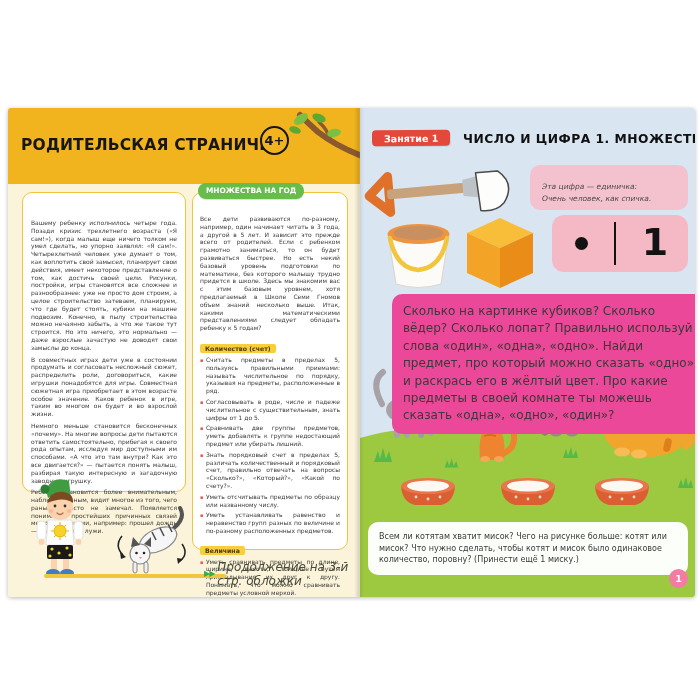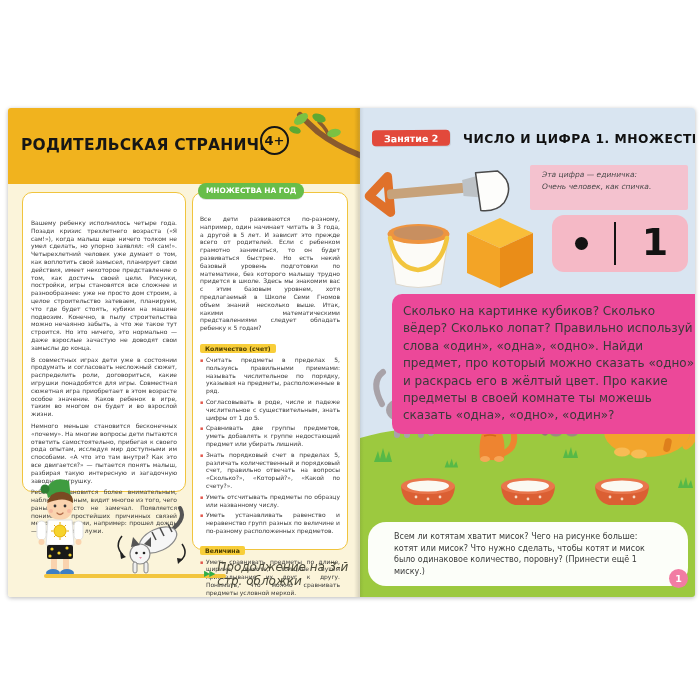--- a/index.html
+++ b/index.html
@@ -30,29 +30,29 @@
   .boy-scene{position:absolute;left:16px;top:366px;}
   .ground{position:absolute;left:36px;top:466px;width:182px;height:4px;background:#F2C53E;border-radius:2px;}
   .continue{position:absolute;left:196px;top:452px;display:flex;align-items:center;gap:3px;}
   .continue .arr{color:#2FAE4A;font-size:8px;letter-spacing:-1px;line-height:1;}
   .continue .txt{font-size:12px;font-style:italic;color:#4a4a3a;}
 
   
   .rp{position:relative;width:335px;height:100%;background:#D9E5F1;}
   .lesson-badge{position:absolute;left:12px;top:22px;background:#E2493B;color:#fff;font-size:9.5px;font-weight:bold;padding:2.5px 12px;border-radius:4px;transform:rotate(-.4deg);box-shadow:1px 1px 0 rgba(0,0,0,.08);}
   .rp-title{position:absolute;left:103px;top:24px;font-size:12.3px;font-weight:bold;letter-spacing:.5px;color:#101010;white-space:nowrap;}
-  .rhyme{position:absolute;left:170px;top:57px;width:158px;height:45px;background:#F4C2CF;border-radius:2px;box-sizing:border-box;padding:4px 12px;font-size:7.5px;font-style:italic;color:#4a4a4a;line-height:1.65;z-index:2;}
+  .rhyme{position:absolute;left:170px;top:57px;width:158px;height:45px;background:#F4C2CF;border-radius:10px;box-sizing:border-box;padding:16px 12px;font-size:7.5px;font-style:italic;color:#4a4a4a;line-height:1.65;z-index:2;}
   .obj{position:absolute;}
   .card{position:absolute;left:192px;top:107px;width:136px;height:57px;background:#F5B9C6;border-radius:12px;z-index:2;}
   .card .dot{position:absolute;left:23px;top:22px;width:13px;height:13px;background:#131313;border-radius:50%;}
   .card .divider{position:absolute;left:62px;top:7px;width:2px;height:43px;background:#131313;}
   .card .digit{position:absolute;left:78px;top:3px;width:50px;text-align:center;font-size:38px;font-weight:bold;color:#131313;line-height:1.3;}
   .taskbox{position:absolute;left:8px;top:186px;width:320px;box-sizing:border-box;background:#ec4899;border-radius:10px;padding:9px 11px;font-size:12px;line-height:1.45;color:#3a3a3a;z-index:2;margin-left:24px;}
   .scene{position:absolute;left:0;top:250px;width:335px;height:239px;z-index:1;}
-  .qbox{position:absolute;left:8px;top:414px;width:320px;box-sizing:border-box;background:rgba(255,255,255,.97);border-radius:18px;padding:9px 26px;font-size:8px;line-height:1.45;color:#3a3a3a;z-index:3;}
+  .qbox{position:absolute;left:8px;top:414px;width:320px;box-sizing:border-box;background:rgba(255,255,255,.97);border-radius:10px;padding:9px 11px;font-size:8px;line-height:1.45;color:#3a3a3a;z-index:3;}
   .pagenum{position:absolute;right:7px;top:461px;width:19px;height:19px;background:#F27CA3;border-radius:50%;color:#fff;font-size:9.5px;font-weight:bold;display:flex;align-items:center;justify-content:center;z-index:4;}
 </style>
 </head>
 <body>
 
 <div class="spread">
 
   <div class="lp">
     <div class="lp-band"></div>
     <div class="lp-title">РОДИТЕЛЬСКАЯ СТРАНИЧКА</div>
@@ -183,21 +183,21 @@
     </svg>
     <div class="ground"></div>
 
     <div class="continue">
       <span class="arr">▶▶</span>
       <span class="txt">Продолжение на 3-й стр. обложки</span>
     </div>
   </div>
 
   <div class="rp">
-    <div class="lesson-badge">Занятие 2</div>
+    <div class="lesson-badge">Занятие 1</div>
     <div class="rp-title">ЧИСЛО И ЦИФРА 1. МНОЖЕСТВА</div>
 
     <div class="rhyme">
       <div>Эта цифра — единичка:</div>
       <div>Очень человек, как спичка.</div>
     </div>
 
     <svg class="obj" style="left:2px;top:47px;" width="158" height="74" viewBox="0 0 158 74">
       <g transform="rotate(-5 78 36)">
         <polygon points="27,17 7,35 27,53" fill="none" stroke="#E0712A" stroke-width="9" stroke-linejoin="round"></polygon>

